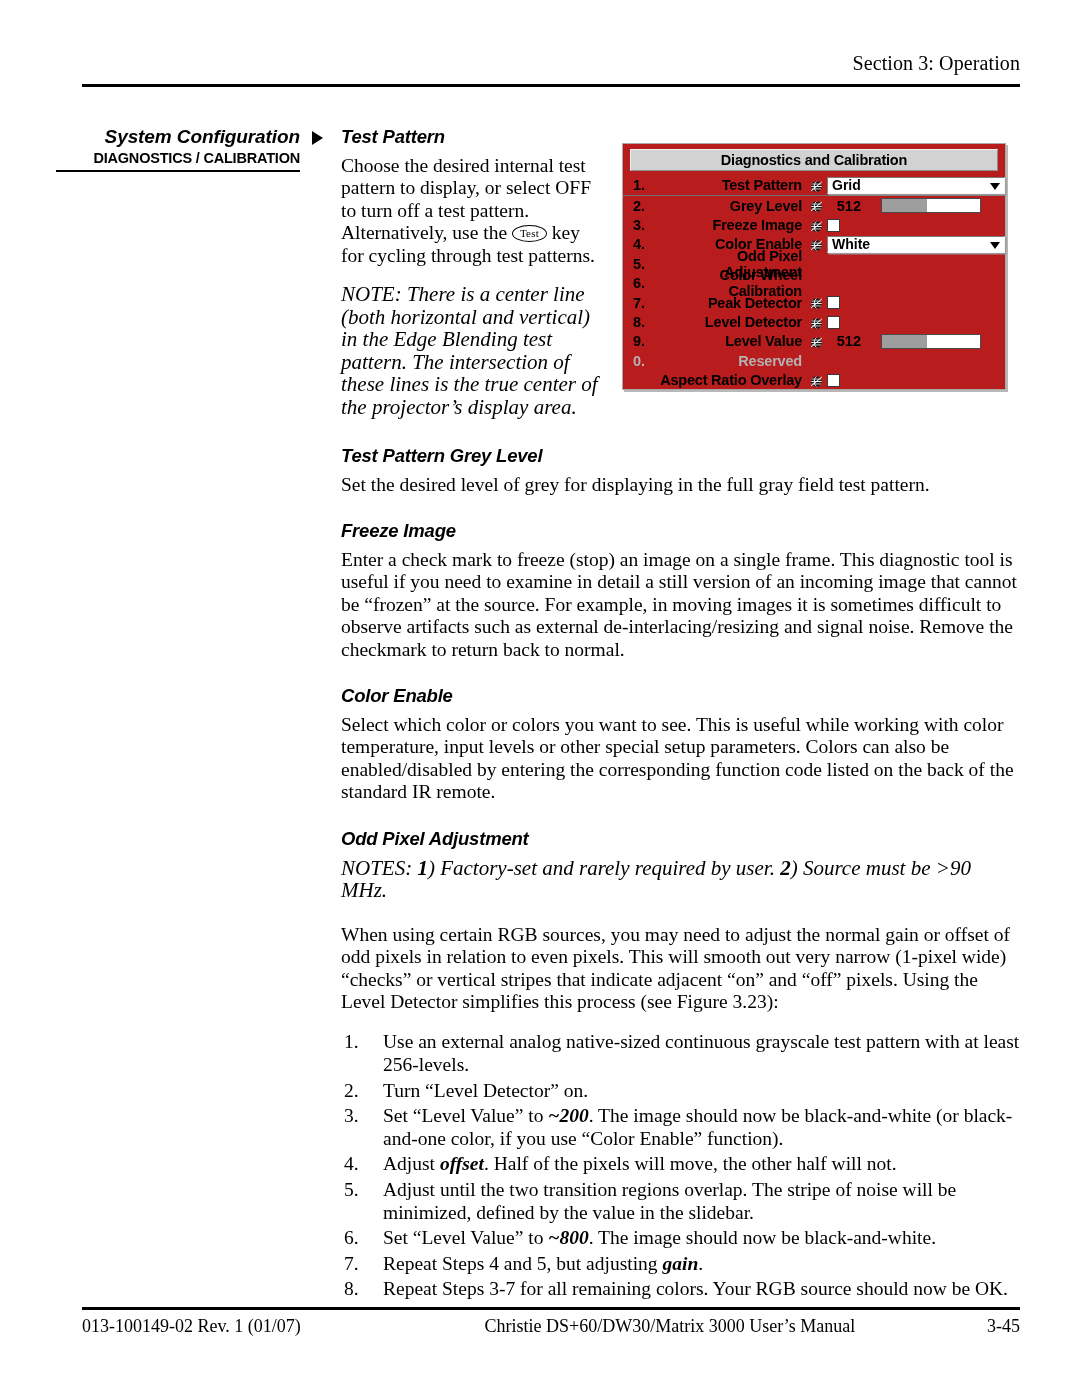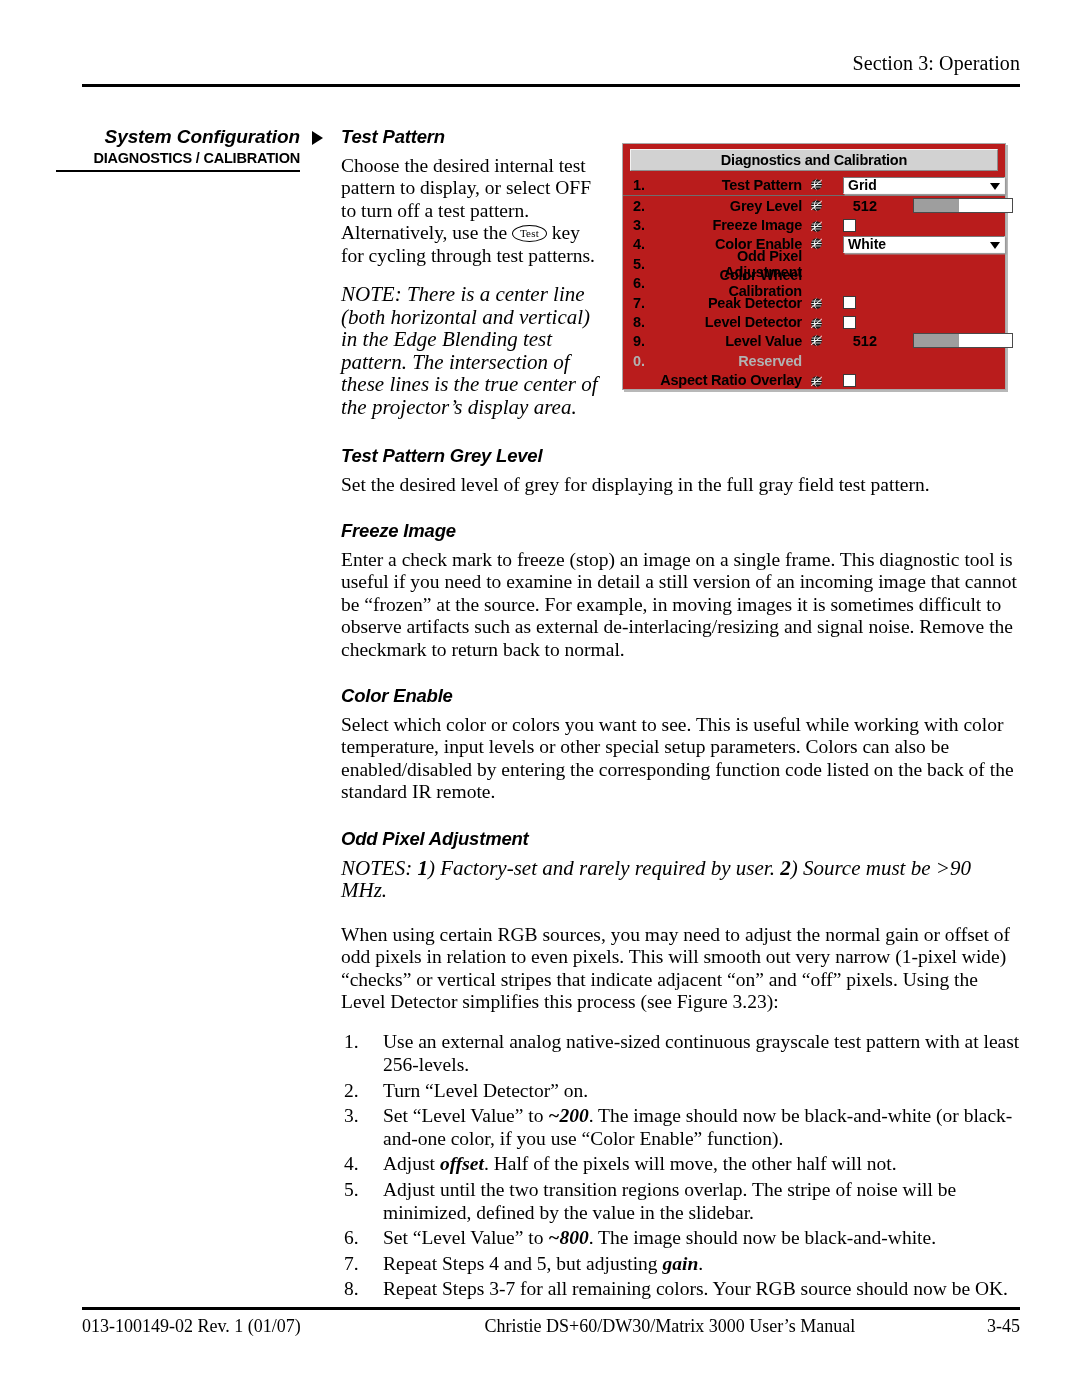--- a/index.html
+++ b/index.html
@@ -221,23 +221,23 @@
     flex: 1;
     text-align: right;
     font-size: 14.5px;
     font-weight: bold;
     letter-spacing: -.2px;
     padding-right: 3px;
   }
   .r-ctl {
     width: 200px;
     display: flex;
+    align-items: center;
     padding-left: 3px;
     box-sizing: border-box;
-    gap: 16px;
   }
 
   .dim { color: #b2b2b2; }
 
   .globe {
     display: inline-block;
     width: 13px;
     height: 13px;
     margin: 0 4px 0 2px;
     flex: 0 0 13px;

